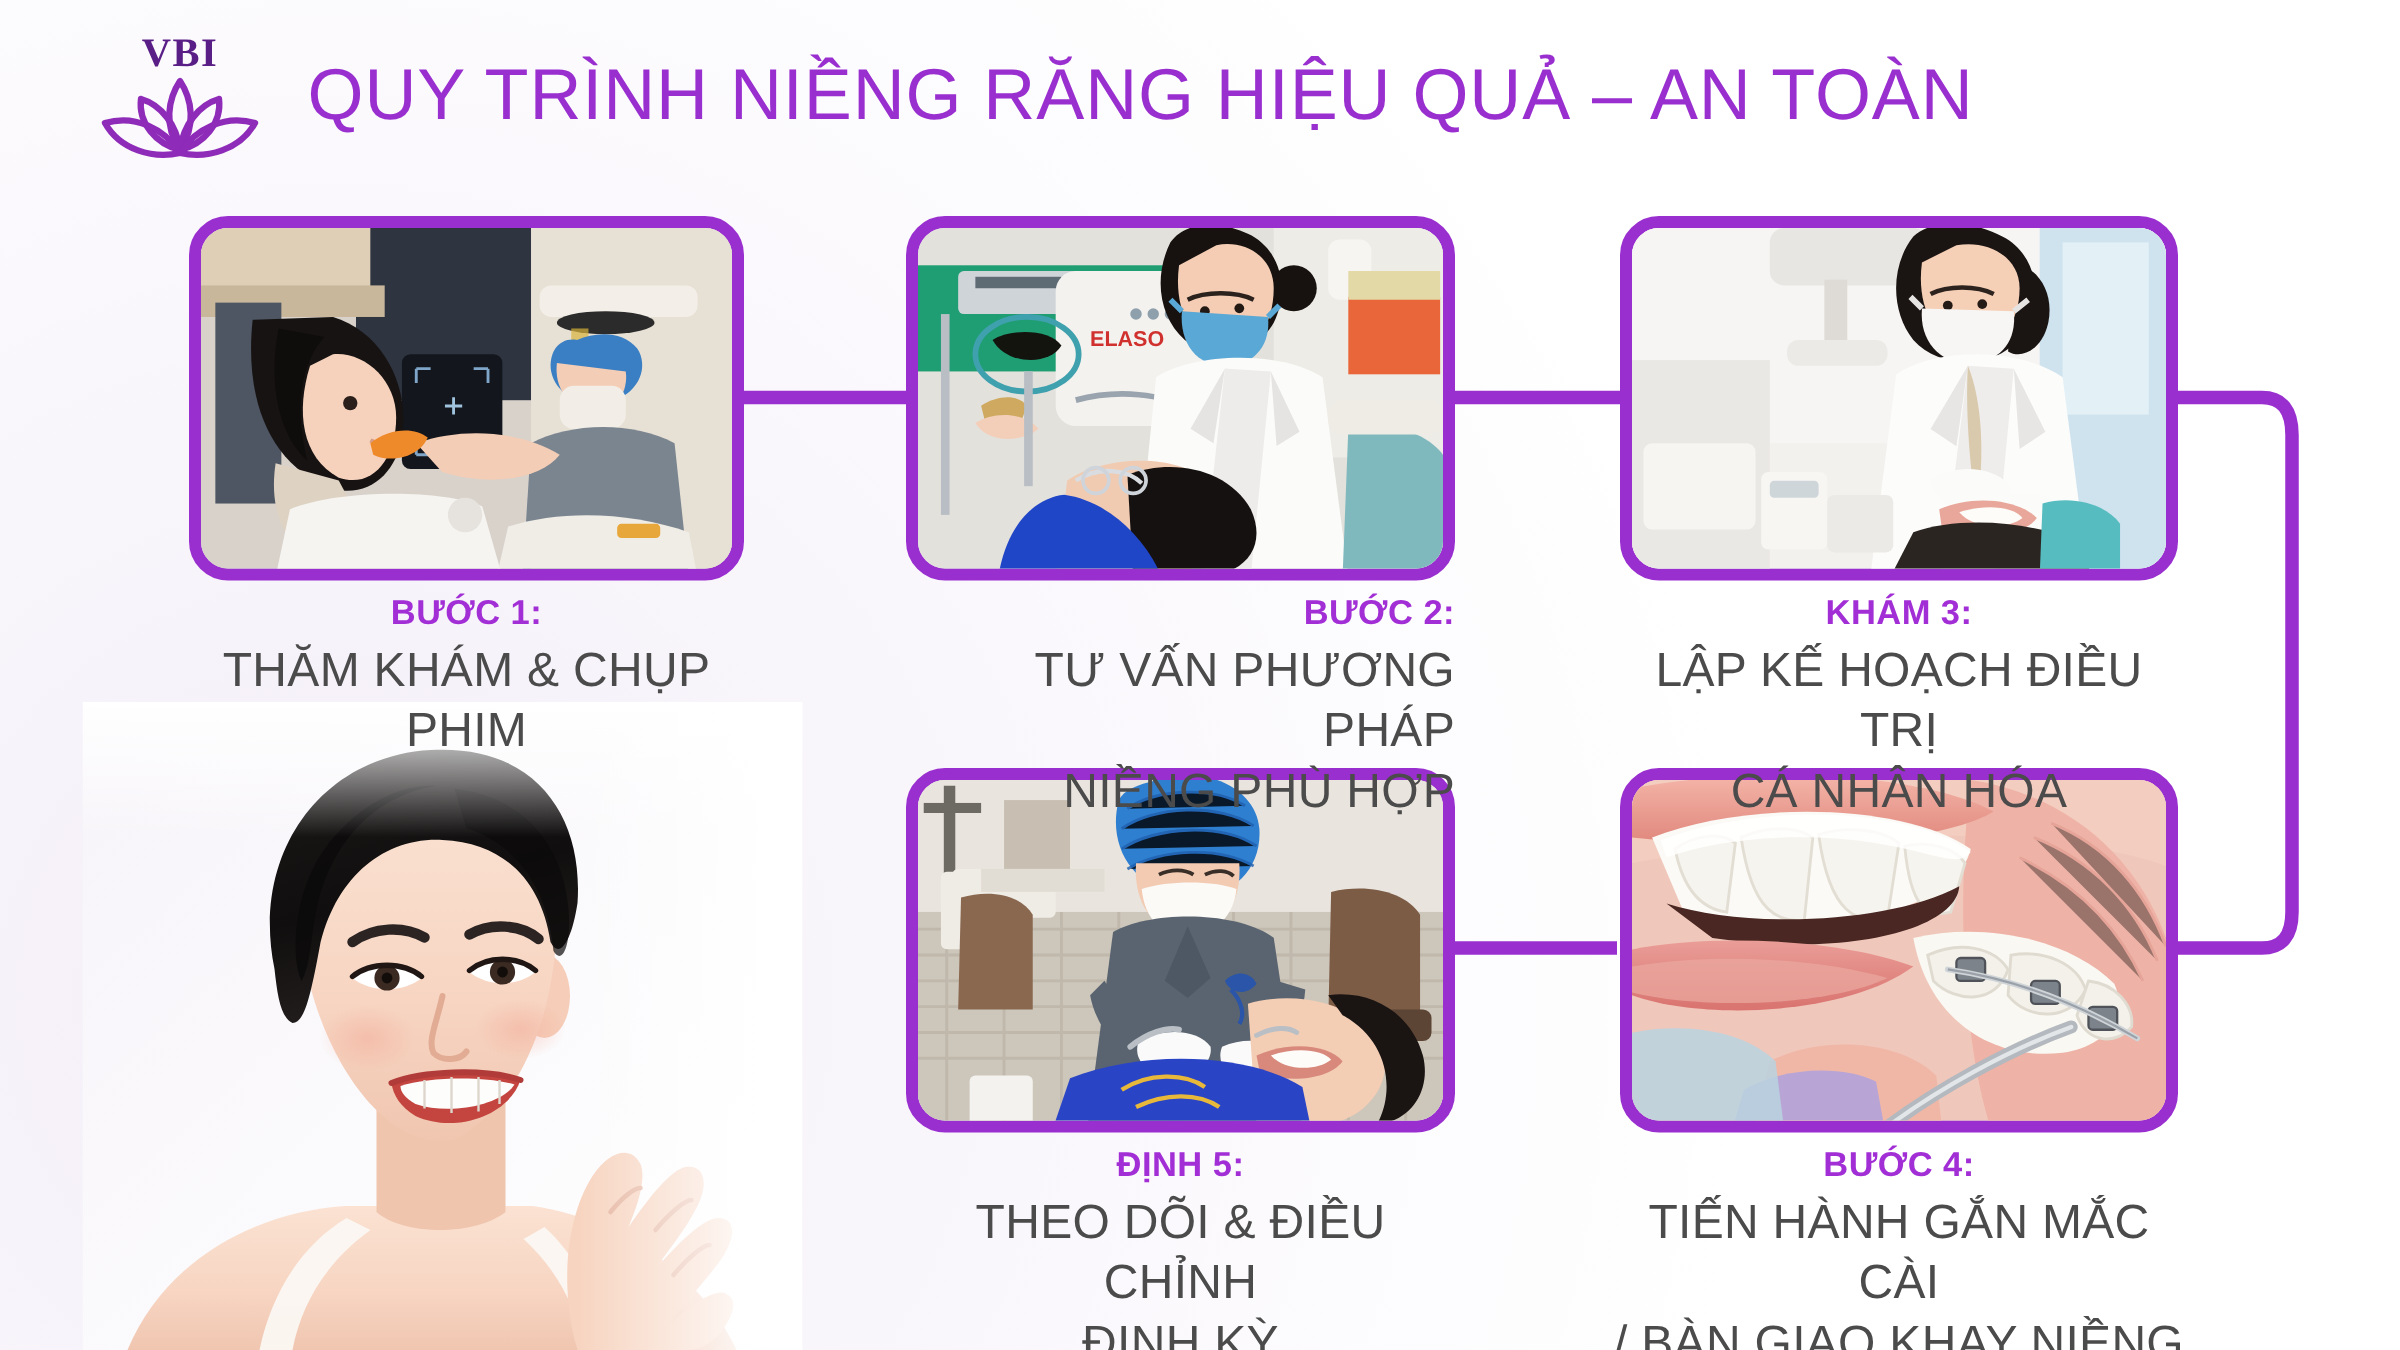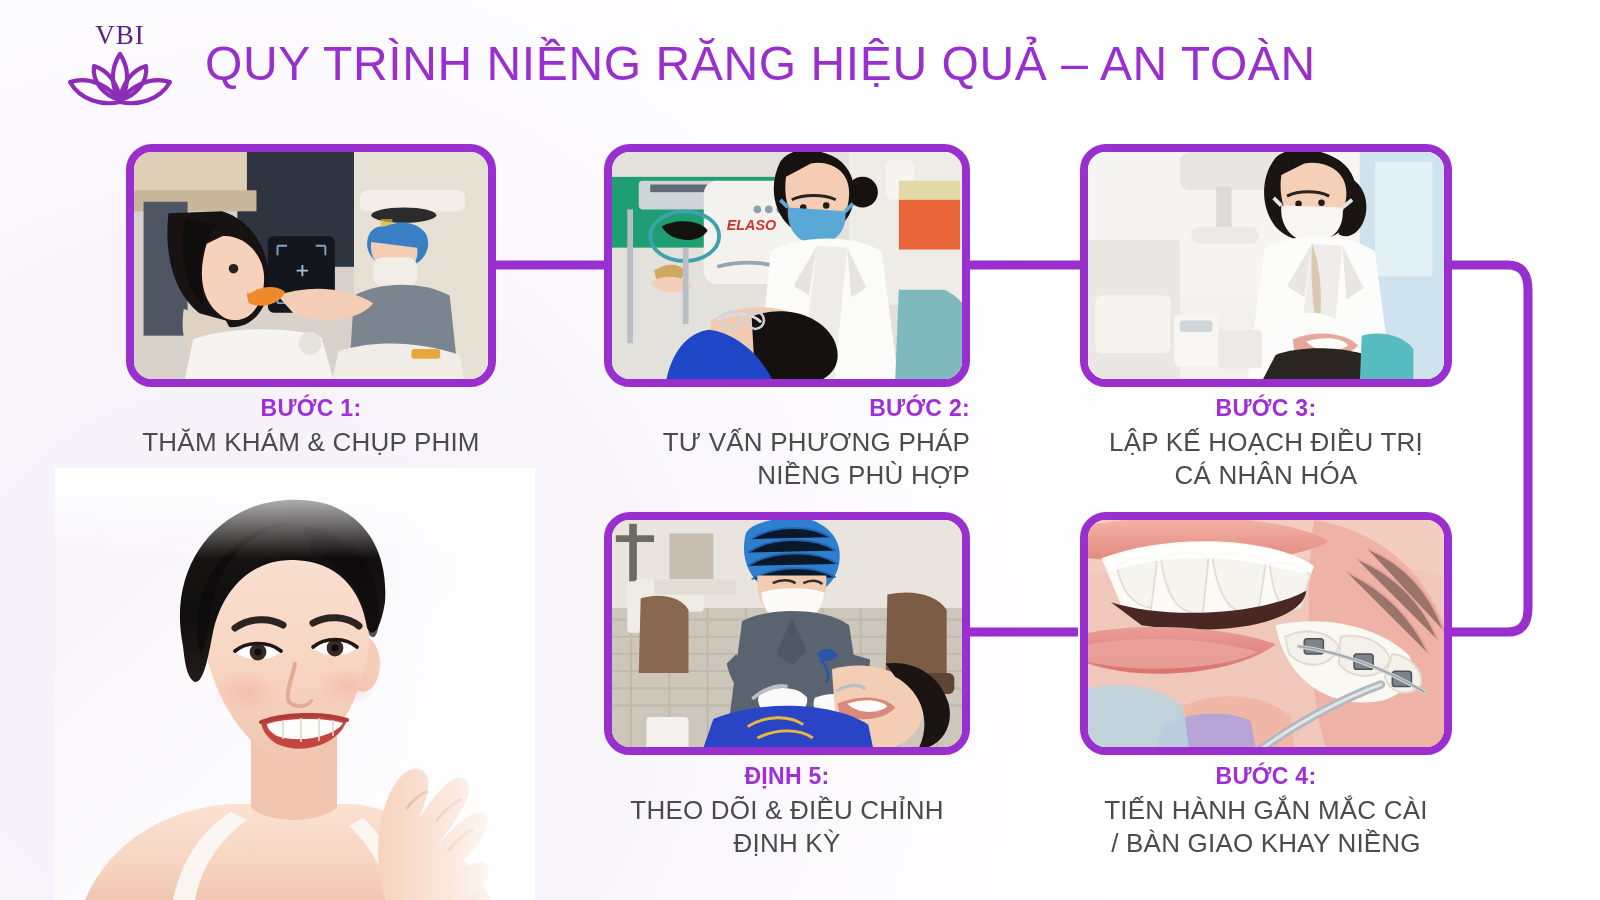--- a/index.html
+++ b/index.html
@@ -30,21 +30,21 @@
     position: absolute;
     left: 64px; top: 14px;
     width: 112px; height: 96px;
   }
   #logo .logo-text {
     position: absolute;
     left: 0; top: 6px;
     width: 112px;
     text-align: center;
     font-family: "Liberation Serif", "DejaVu Serif", serif;
-    font-weight: 400;
+    font-weight: 700;
     font-size: 27px;
     letter-spacing: 1px;
     color: #5a1f86;
   }
   #logo .lotus { position: absolute; left: 0; top: 30px; width: 112px; height: 66px; }
 
   #title {
     position: absolute;
     left: 205px; top: 26px;
     height: 74px;
@@ -77,41 +77,40 @@
   #connectors { position: absolute; inset: 0; pointer-events: none; }
 
   
   .card {
     position: absolute;
     border: 8px solid #9a2fd0;
     border-radius: 26px;
     overflow: hidden;
     background: #e9e4ef;
     z-index: 3;
-    font-style: italic;
   }
   .card .photo { position: absolute; inset: 0; }
 
   .caption {
     position: absolute;
     text-align: center;
     z-index: 4;
   }
   .caption .step {
     font-weight: 700;
     font-size: 23px;
     letter-spacing: 0.3px;
     color: #a22fd6;
     line-height: 1.22;
     white-space: nowrap;
   }
   .caption .desc {
     margin-top: 4px;
     font-weight: 400;
-    font-size: 26px;
+    font-size: 32px;
     letter-spacing: 0.2px;
     color: #4b4b4b;
     line-height: 1.26;
     white-space: pre-line;
   }
 </style>
 </head>
 <body>
 
 <div id="stage">
@@ -354,21 +353,21 @@
       <path d="M214 196 C 236 186, 268 188, 282 202 C 272 216, 236 220, 216 210 Z" fill="#e8a79a"></path>
       <path d="M228 198 C 246 192, 266 194, 272 202 C 262 210, 238 210, 228 198 Z" fill="#fdfcf8"></path>
       <path d="M196 212 C 228 200, 286 204, 314 222 L 320 243 L 180 243 Z" fill="#2b2522"></path>
       <rect x="90" y="170" width="46" height="54" rx="5" fill="#f7f6f3"></rect>
       <rect x="96" y="176" width="34" height="12" rx="3" fill="#cfd6da"></rect>
       <rect x="136" y="186" width="46" height="40" rx="5" fill="#eceae6"></rect>
       <path d="M286 192 C 306 186, 330 192, 340 206 L 340 243 L 284 243 Z" fill="#57bcc0"></path>
     </svg>
   </div>
   <div class="caption" style="left:1080px; top:394px; width:372px;">
-    <div class="step">BƯỚC 3:</div>
+    <div class="step">KHÁM 3:</div>
     <div class="desc">LẬP KẾ HOẠCH ĐIỀU TRỊ
 CÁ NHÂN HÓA</div>
   </div>
 
   <div class="card" style="left:604px; top:512px; width:366px; height:243px;">
     <svg class="photo" viewBox="0 0 366 243" preserveAspectRatio="xMidYMid slice">
       <rect width="366" height="243" fill="#ded9d1"></rect>
       <rect x="0" y="0" width="366" height="92" fill="#e9e5de"></rect>
       <rect x="0" y="92" width="366" height="151" fill="#cdc6bb"></rect>
       <g opacity="0.35" stroke="#a79e90" stroke-width="2">

